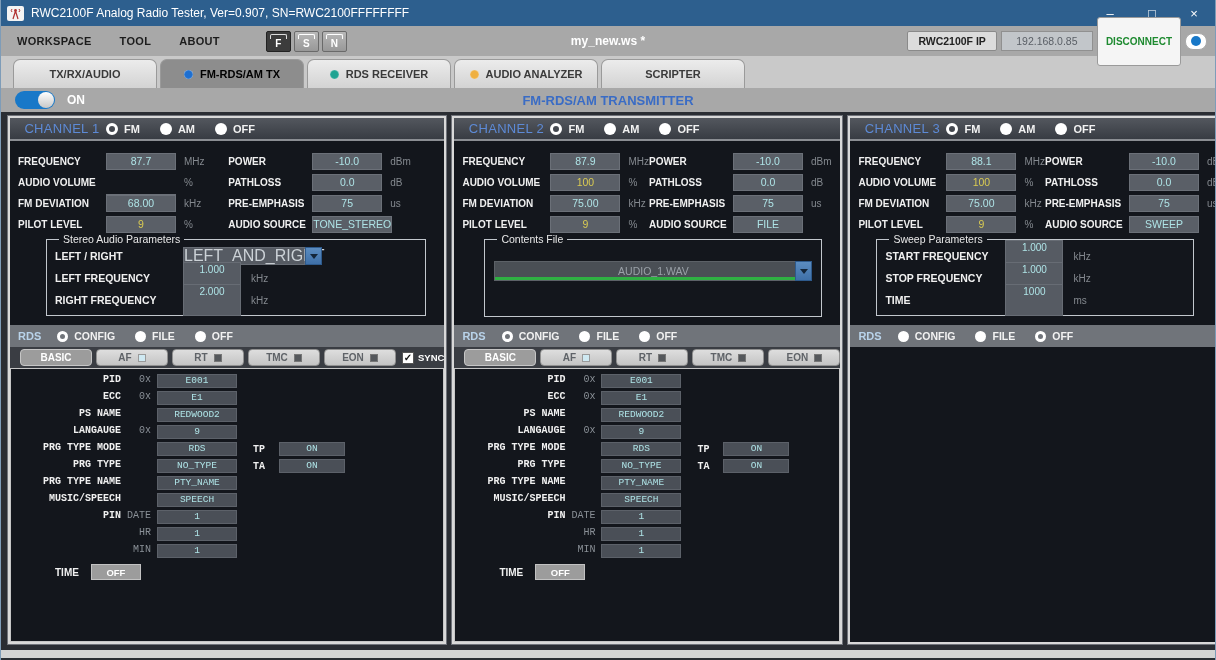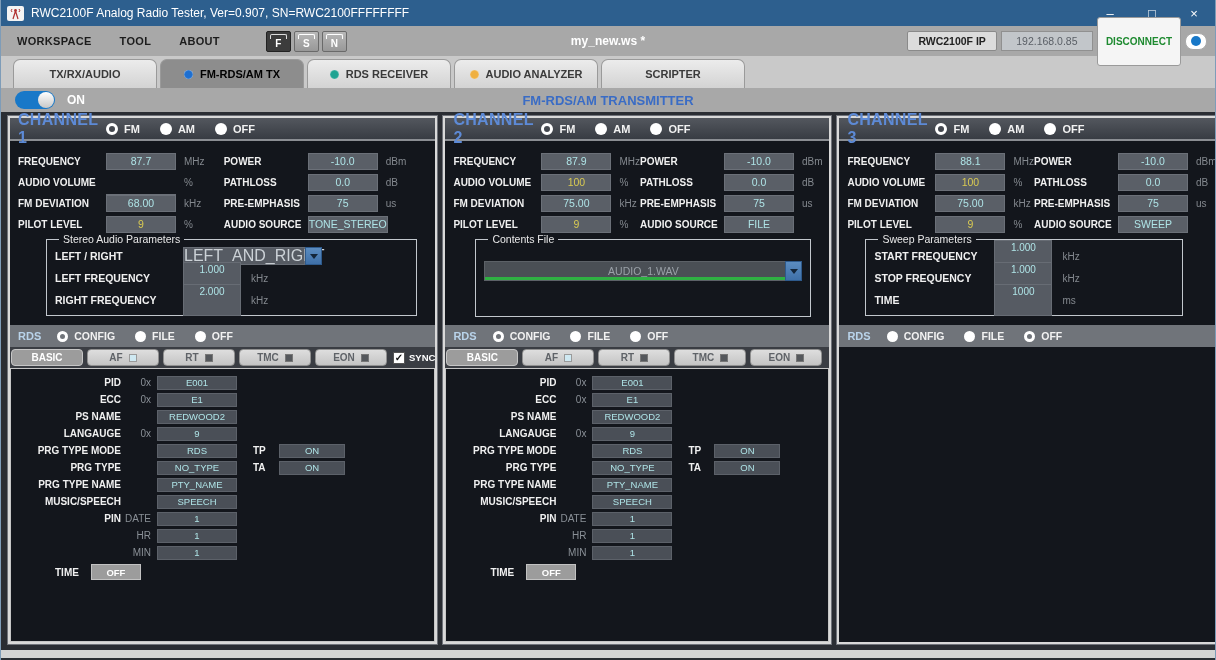--- a/index.html
+++ b/index.html
@@ -55,21 +55,21 @@
           background:linear-gradient(#ffffff,#c8c8c8); }
   .toggletext { color:#fff; font-size:12px; font-weight:bold; margin-left:12px; }
   .shtitle { position:absolute; left:50%; transform:translateX(-50%); color:#3a6cc5; font-size:13px; font-weight:bold; }
 
   
   .mainarea { height:538px; display:flex; gap:6px; padding:4px 7px 6px; background:#2a2d33; }
   .panel { flex:1; background:#13161c; border:2px solid #d9d9d9; box-shadow:0 0 0 1px #70737a;
            display:flex; flex-direction:column; }
   .chead { height:23px; background:linear-gradient(#53575e,#383c43); border-bottom:2px solid #8b8e93;
            display:flex; align-items:center; }
-  .cname { font-size:16px; font-weight:bold; color:#5d8ad6; width:96px; padding-left:8px; letter-spacing:0.3px; }
+  .cname { font-size:13px; font-weight:normal; color:#5d8ad6; width:96px; padding-left:8px; letter-spacing:0.3px;text-align:center; }
   .modes { display:flex; gap:20px; }
   .ritem { display:flex; align-items:center; gap:6px; }
   .radio { width:12px; height:12px; border-radius:50%; background:#fff; flex:0 0 12px; }
   .radio.sel { background:transparent; border:3px solid #fff; }
   .rlabel { font-size:11px; font-weight:bold; color:#f2f2f2; }
 
   .params { display:flex; height:90px; padding:10px 6px 0 8px; }
   .pcol { flex:1; }
   .prow { height:21px; display:flex; align-items:center; }
   .plab { flex:0 0 88px; font-size:10px; font-weight:bold; color:#f0f0f0; }
@@ -99,36 +99,36 @@
   .greenbar { position:absolute; left:0; right:16px; bottom:0; height:3px; background:#2fb043; }
   .filedd .ddbtn { position:absolute; right:-1px; top:-1px; height:20px; }
   .gbox.g3 { margin:2px 40px 12px 26px; }
   .g3 .glab { flex:0 0 120px; }
 
   .rdsbar { height:22px; background:#70747a; display:flex; align-items:center; padding-left:8px; gap:18px; }
   .rdslabel { font-size:11px; font-weight:bold; color:#b9d3ea; margin-right:-2px; }
   .rdsbar .radio { width:11px; height:11px; flex:0 0 11px; }
   .rdsbar .rlabel { font-size:10.5px; }
 
-  .rtabrow { height:21px; background:#3a3d43; display:flex; align-items:center; padding-left:1px; gap:4px; }
+  .rtabrow { height:21px; background:#3a3d43; display:flex; align-items:center; padding-left:10px; gap:4px; }
   .rtab { width:72px; height:17px; border:1px solid #909090; border-radius:4px;
           background:linear-gradient(#dedede,#c4c4c4); display:flex; align-items:center; justify-content:center;
           gap:6px; font-size:10px; font-weight:bold; color:#5f6368; font-family:"Liberation Sans", sans-serif; }
   .rtab.on { background:#9c9c9c; color:#fff; border-color:#c6c6c6; }
   .ind { width:8px; height:8px; display:none; border:1px solid #9a9a9a; }
   .ind.light { display:inline-block; background:#cfe9f2; }
   .ind.dark { display:inline-block; background:#55585c; border-color:#777; }
   .sync { display:flex; align-items:center; gap:4px; margin-left:2px; }
   .cb { width:12px; height:12px; background:#fff; border:1px solid #555; display:flex; align-items:center;
         justify-content:center; }
   .cb::after { content:"\2713"; font-size:10px; font-weight:bold; color:#111; line-height:10px; }
   .synclab { font-size:9.5px; font-weight:bold; color:#fff; }
 
   .rform { flex:1; border:1px solid #c6c6c6; margin-top:0; padding-top:5px; }
-  .frow { height:17px; display:flex; align-items:center; }
+  .frow { height:17px; display:flex; align-items:flex-start;font-family:Liberation Mono, monospace; }
   .flab { flex:0 0 110px; text-align:right; font-size:10px; font-weight:bold; color:#f0f0f0; }
   .fpre { flex:0 0 36px; text-align:right; font-size:10px; color:#8a9097; padding-right:6px; }
   .fbox { flex:0 0 80px; height:14px; background:#4a4f57; border:1px solid #5c6169; text-align:center;
           font-size:9.5px; line-height:12px; color:#aee3e6; }
   .fside { margin-left:16px; display:flex; align-items:center; }
   .fslab { width:26px; font-size:10px; font-weight:bold; color:#f0f0f0; }
   .fsbox { width:66px; height:14px; background:#4a4f57; border:1px solid #5c6169; text-align:center;
            font-size:9.5px; line-height:12px; color:#aee3e6; }
   .timerow { margin-top:3px; display:flex; align-items:center; }
   .flab2 { margin-left:44px; font-size:10px; font-weight:bold; color:#f0f0f0; }

